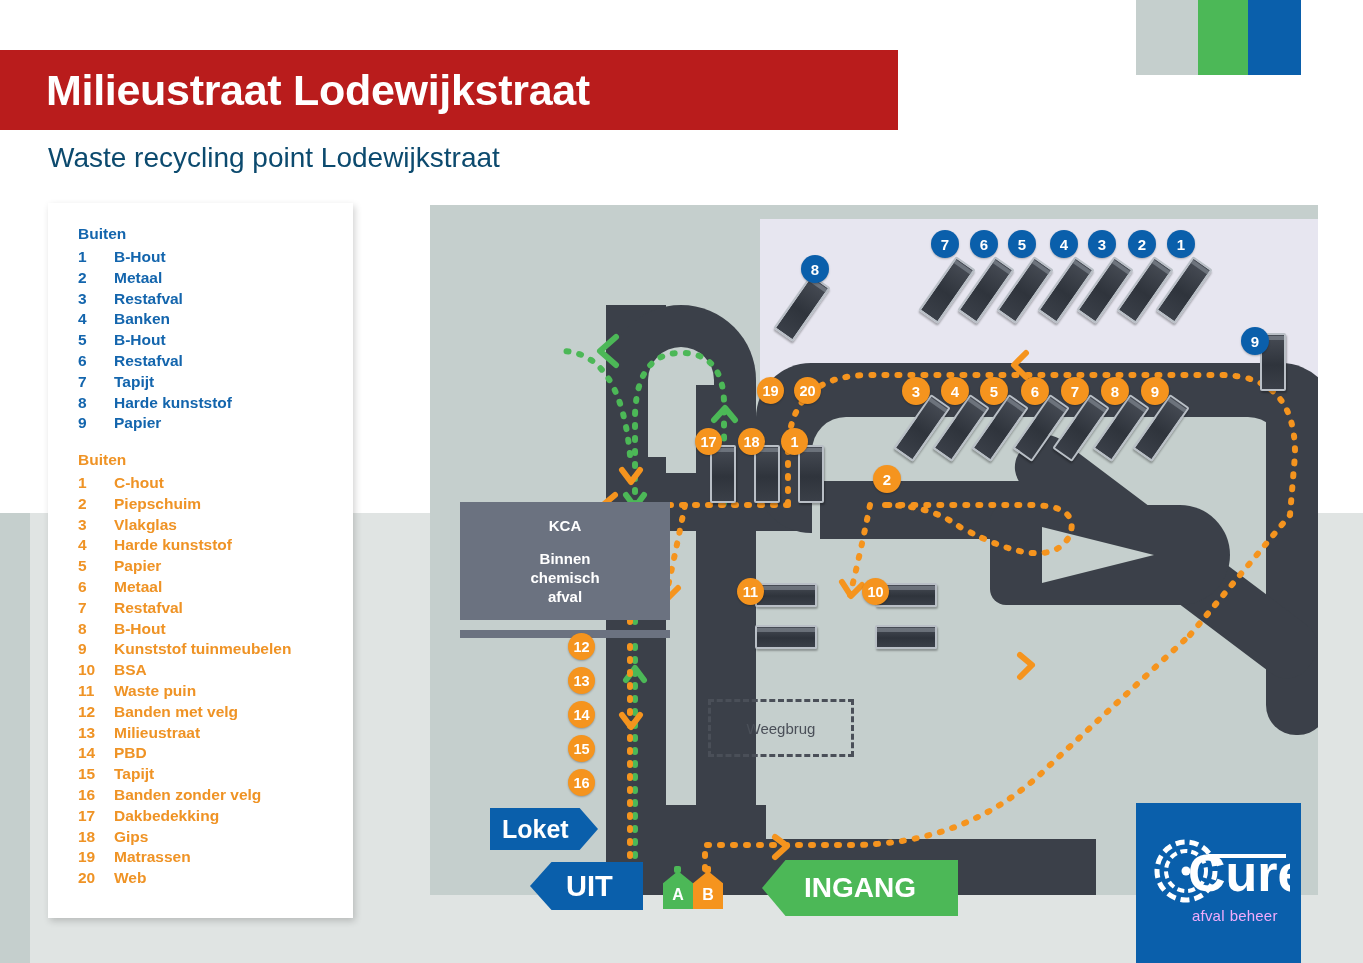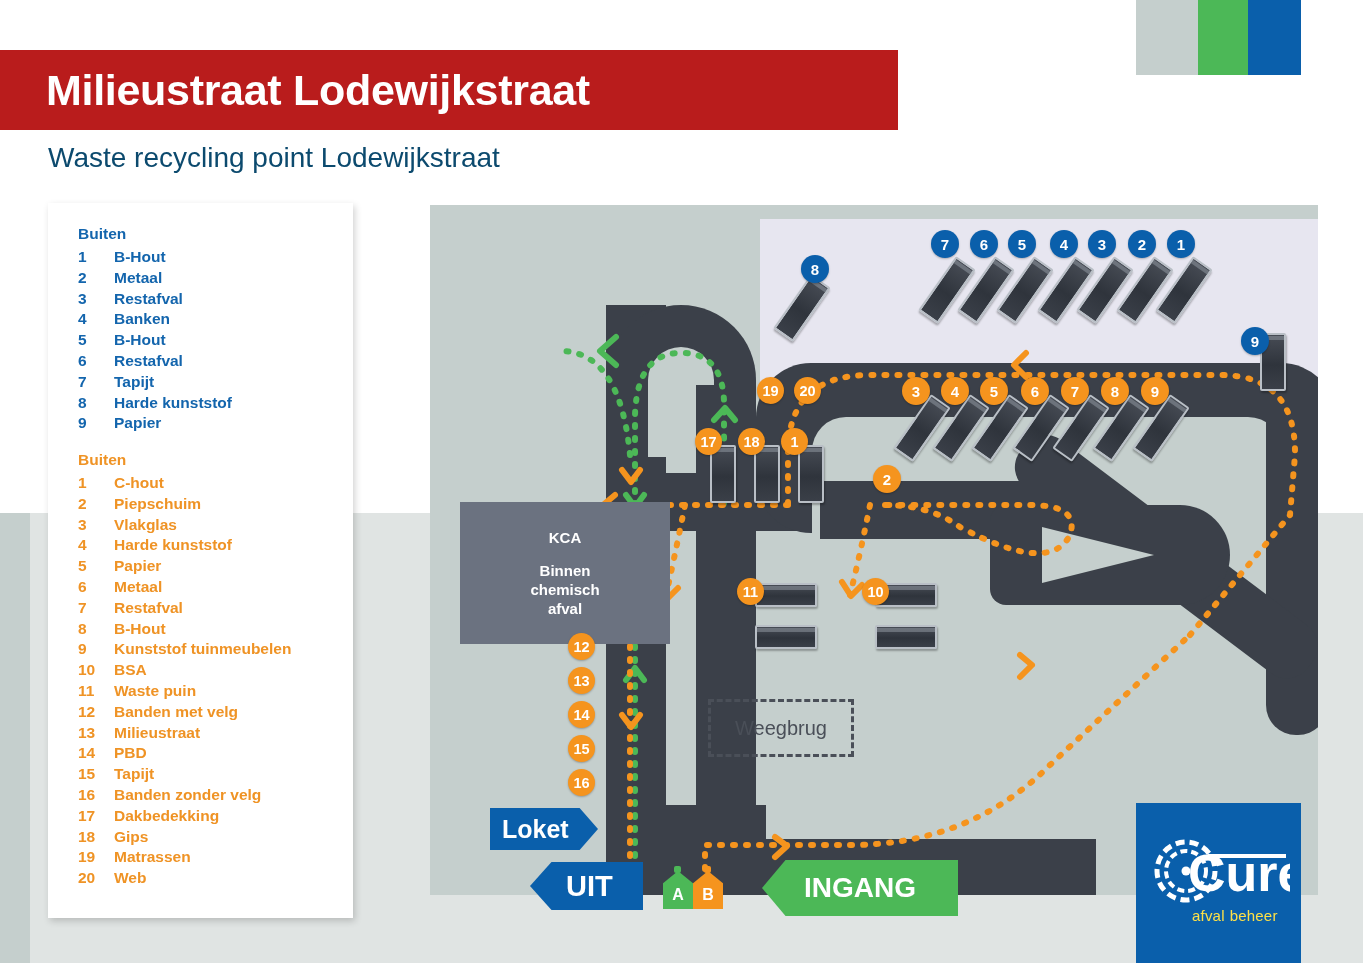--- a/index.html
+++ b/index.html
@@ -59,21 +59,21 @@
   #hall-zone{position:absolute;left:330px;top:14px;width:558px;height:200px;background:#e7e6f0;}
   #hall-zone2{position:absolute;left:330px;top:14px;width:330px;height:265px;background:#e7e6f0;}
 
   
   .building{position:absolute;background:#6b7280;color:#ffffff;display:flex;
             align-items:center;justify-content:center;text-align:center;
             font-size:15px;font-weight:bold;line-height:19px;}
   #bld-tuinafval{left:30px;top:55px;width:210px;height:158px;
      clip-path:polygon(0 0,100% 0,100% 58%,79% 100%,0 100%);}
   #bld-asbest{left:30px;top:230px;width:210px;height:55px;}
-  #bld-kca{left:30px;top:297px;width:210px;height:142px;}
+  #bld-kca{left:30px;top:297px;width:210px;height:118px;}
   #bld-bottom{left:30px;top:425px;width:210px;height:8px;}
 
   
   .road{position:absolute;background:#3b4049;}
   .road-round{border-radius:40px;}
 
   
   #routes{position:absolute;left:0;top:0;width:888px;height:690px;pointer-events:none;}
 
   
@@ -96,21 +96,21 @@
     display:flex;align-items:center;justify-content:center;
     box-shadow:0 1px 2px rgba(0,0,0,0.25);
   }
   .marker.blue{background:#0a5fab;}
   .marker.orange{background:#f5941e;}
   .marker.small{width:27px;height:27px;font-size:14.5px;}
 
   
   #weegbrug{
     position:absolute;left:278px;top:494px;width:140px;height:52px;
-    border:3px dashed #4a4f58;color:#4a4f58;font-size:20px;
+    border:3px dashed #4a4f58;color:#4a4f58;font-size:15px;
     display:flex;align-items:center;justify-content:center;
   }
 
   
   .ab-marker{position:absolute;width:30px;height:38px;color:#fff;font-size:16px;font-weight:bold;
      display:flex;align-items:flex-end;justify-content:center;padding-bottom:5px;box-sizing:border-box;
      clip-path:polygon(50% 0,100% 32%,100% 100%,0 100%,0 32%);}
   .ab-a{background:#4cb857;}
   .ab-b{background:#f5941e;}
   .ab-dot{position:absolute;width:7px;height:7px;border-radius:2px;}
@@ -126,21 +126,21 @@
   #uit-banner{left:530px;top:862px;width:113px;height:48px;background:#0a5fab;
      clip-path:polygon(19% 0,100% 0,100% 100%,19% 100%,0 50%);
      font-size:29px;padding-left:36px;}
   #ingang-banner{left:762px;top:860px;width:196px;height:56px;background:#4cb857;
      clip-path:polygon(12% 0,100% 0,100% 100%,12% 100%,0 50%);
      font-size:28px;padding-left:42px;}
 
   
   #logo-box{position:absolute;left:1136px;top:803px;width:165px;height:160px;background:#0a5fab;}
   #logo-svg{position:absolute;left:14px;top:30px;}
-  #logo-sub{position:absolute;left:56px;top:104px;color:#fde047;font-size:15px;letter-spacing:.2px;}
+  #logo-sub{position:absolute;left:56px;top:104px;color:#f0abfc;font-size:15px;letter-spacing:.2px;}
   .logo-bar{display:inline-block;width:3px;height:12px;background:#0a5fab;vertical-align:-2px;margin:0 1px;}
 </style>
 </head>
 <body>
 
 <div id="bg-lower"></div>
 <div id="bg-lower-left"></div>
 
 <div id="corner-blocks">
   <div class="cb1"></div>

